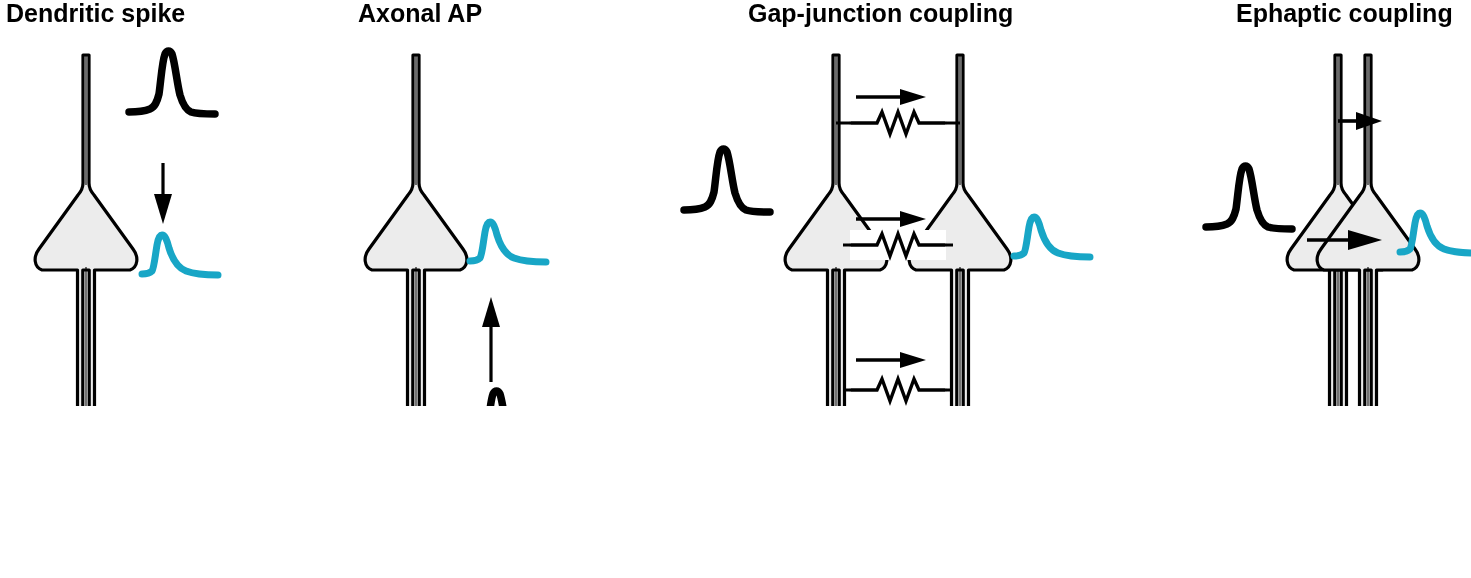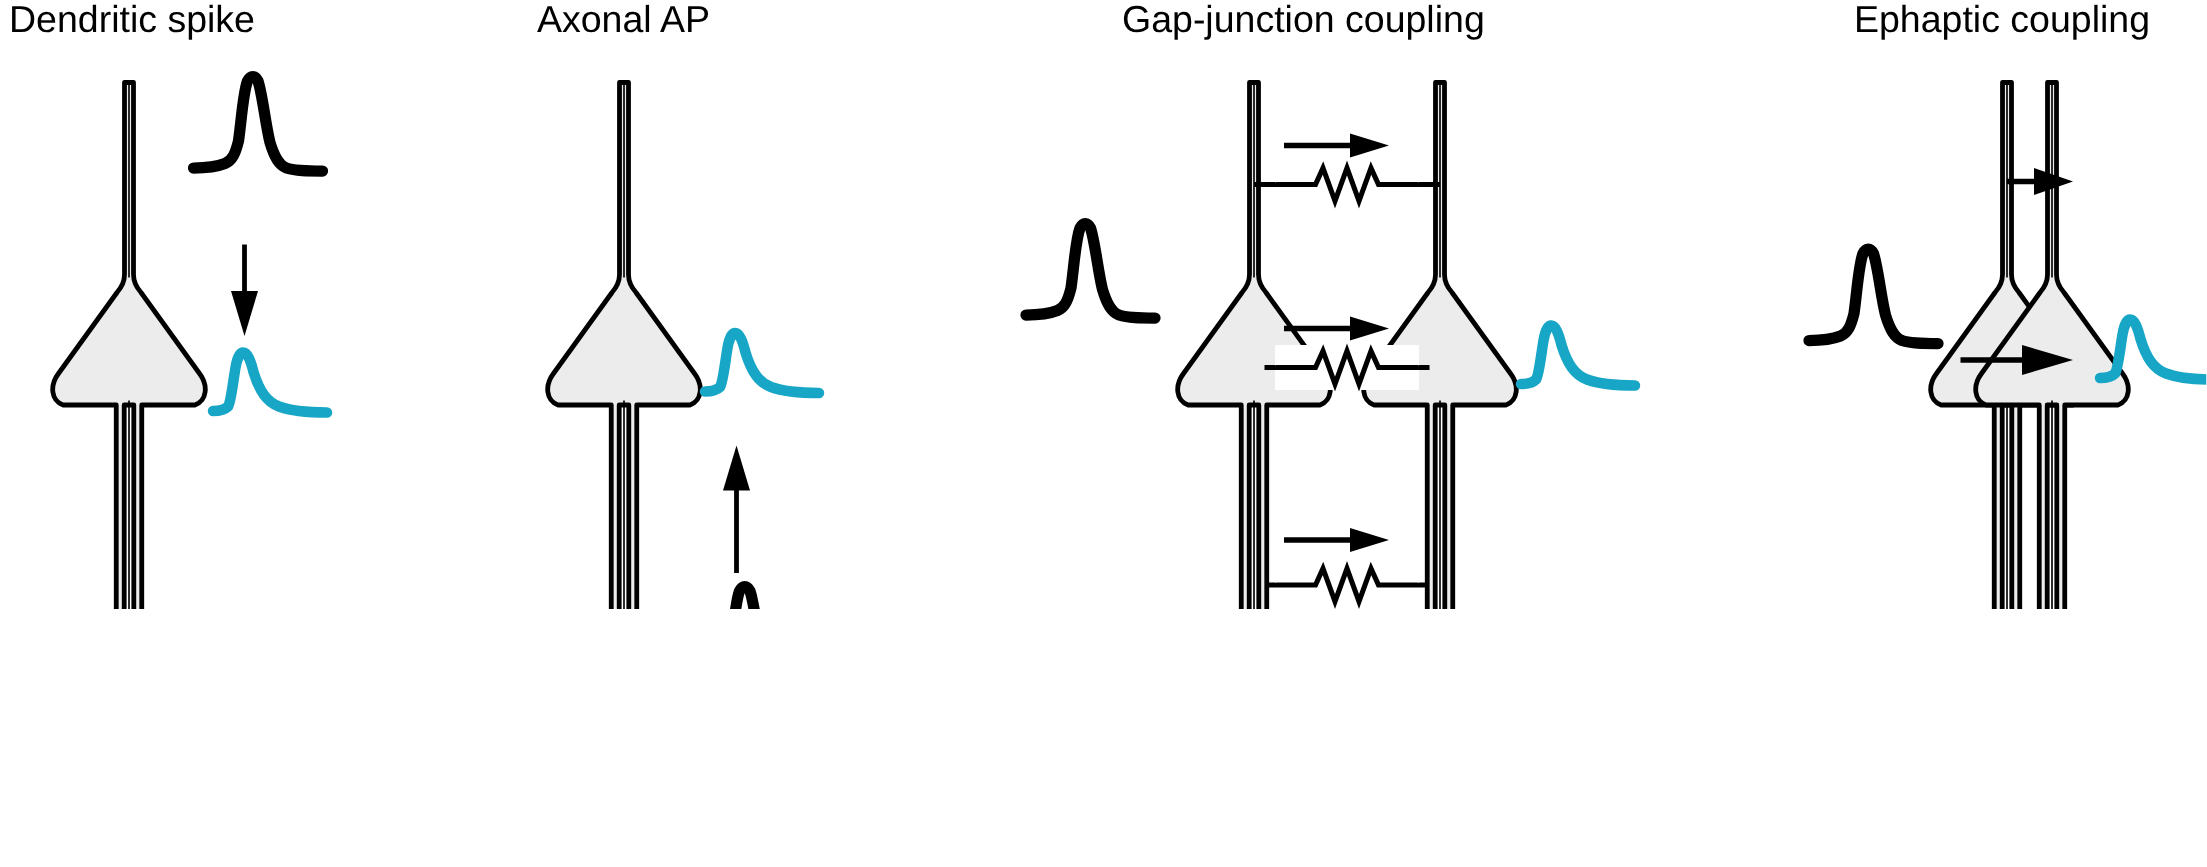--- a/index.html
+++ b/index.html
@@ -9,20 +9,21 @@
   }
   body {
     font-family: "Liberation Sans", sans-serif;
   }
   #figure {
     position: relative;
     width: 1471px;
     height: 406px;
     background: #ffffff;
     overflow: hidden;
+    font-weight: bold;
   }
   #figure svg {
     display: block;
   }
   .panel-title {
     font-family: "Liberation Sans", sans-serif;
     font-size: 25px;
     fill: #000000;
     dominant-baseline: middle;
   }

